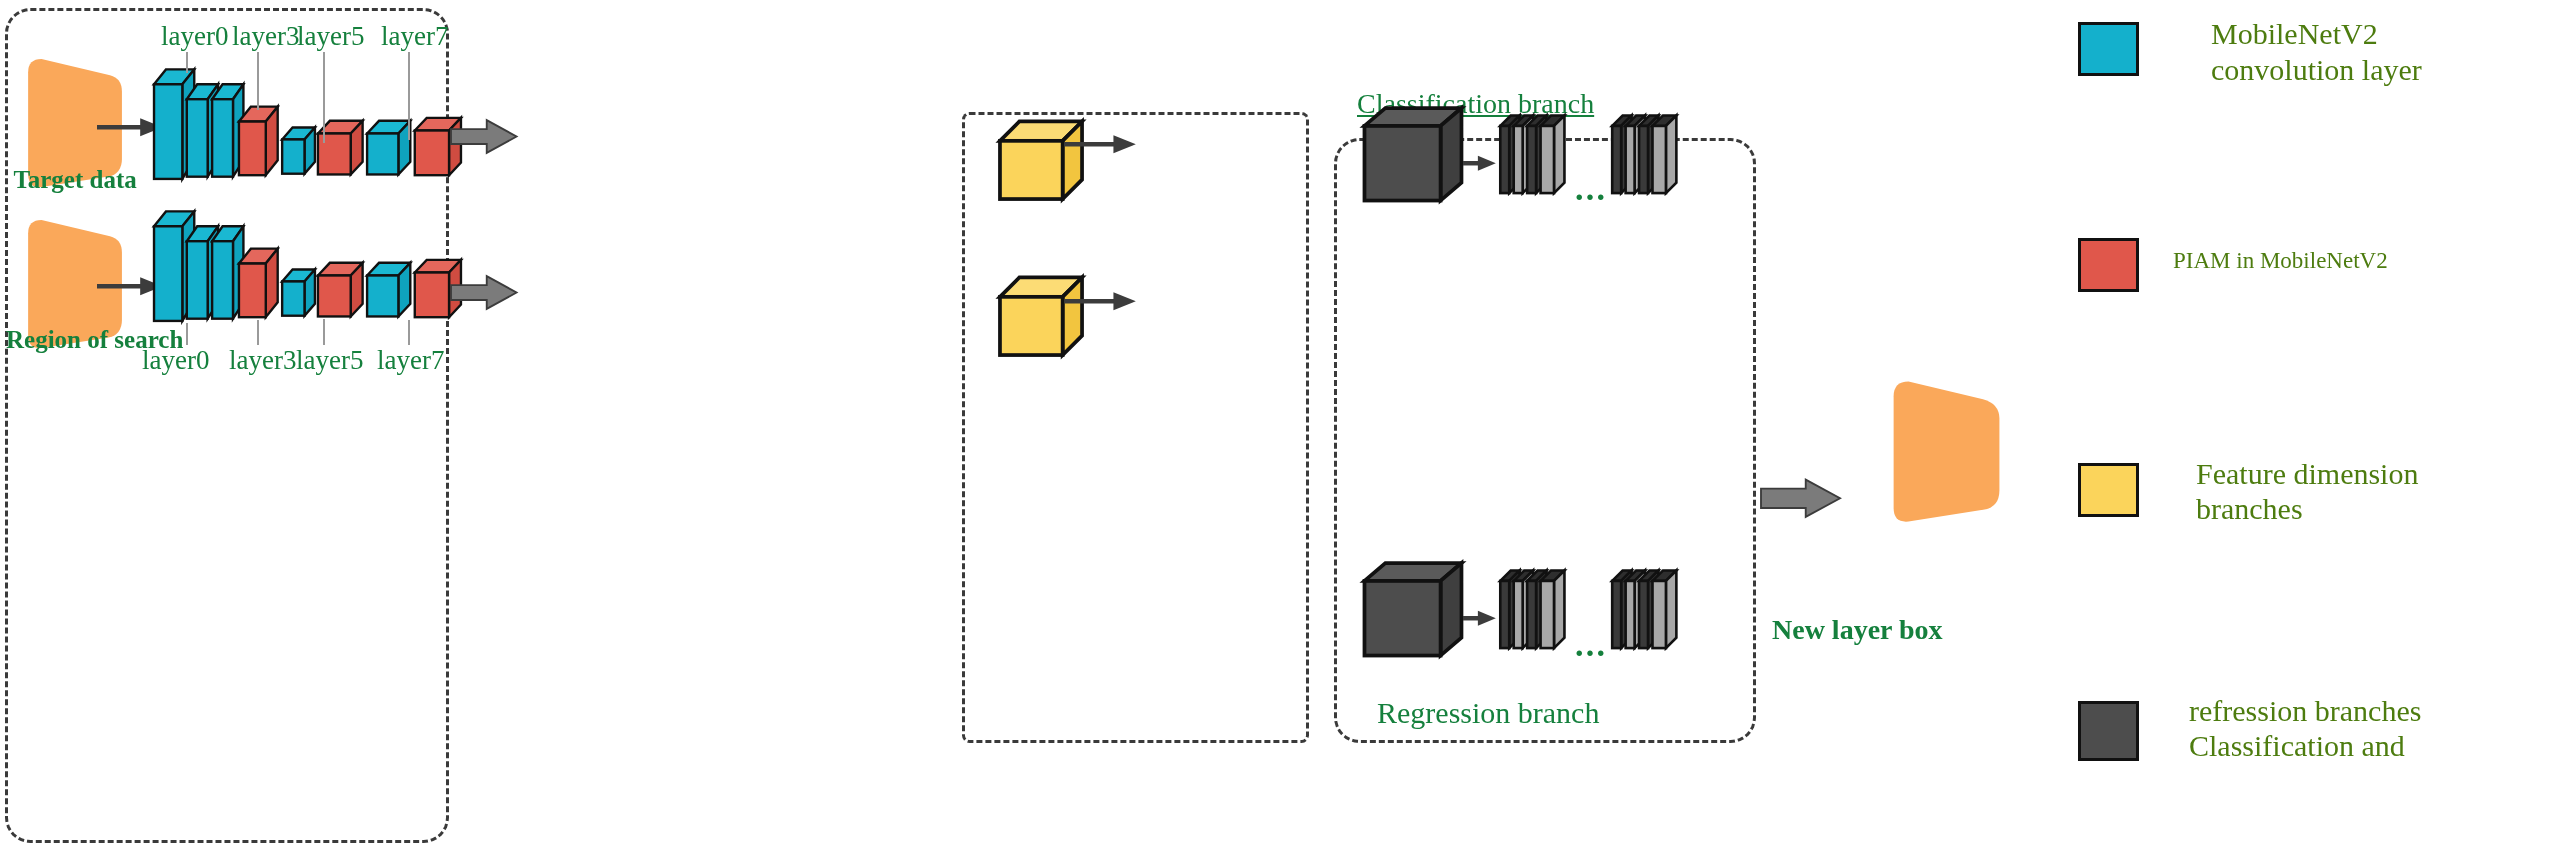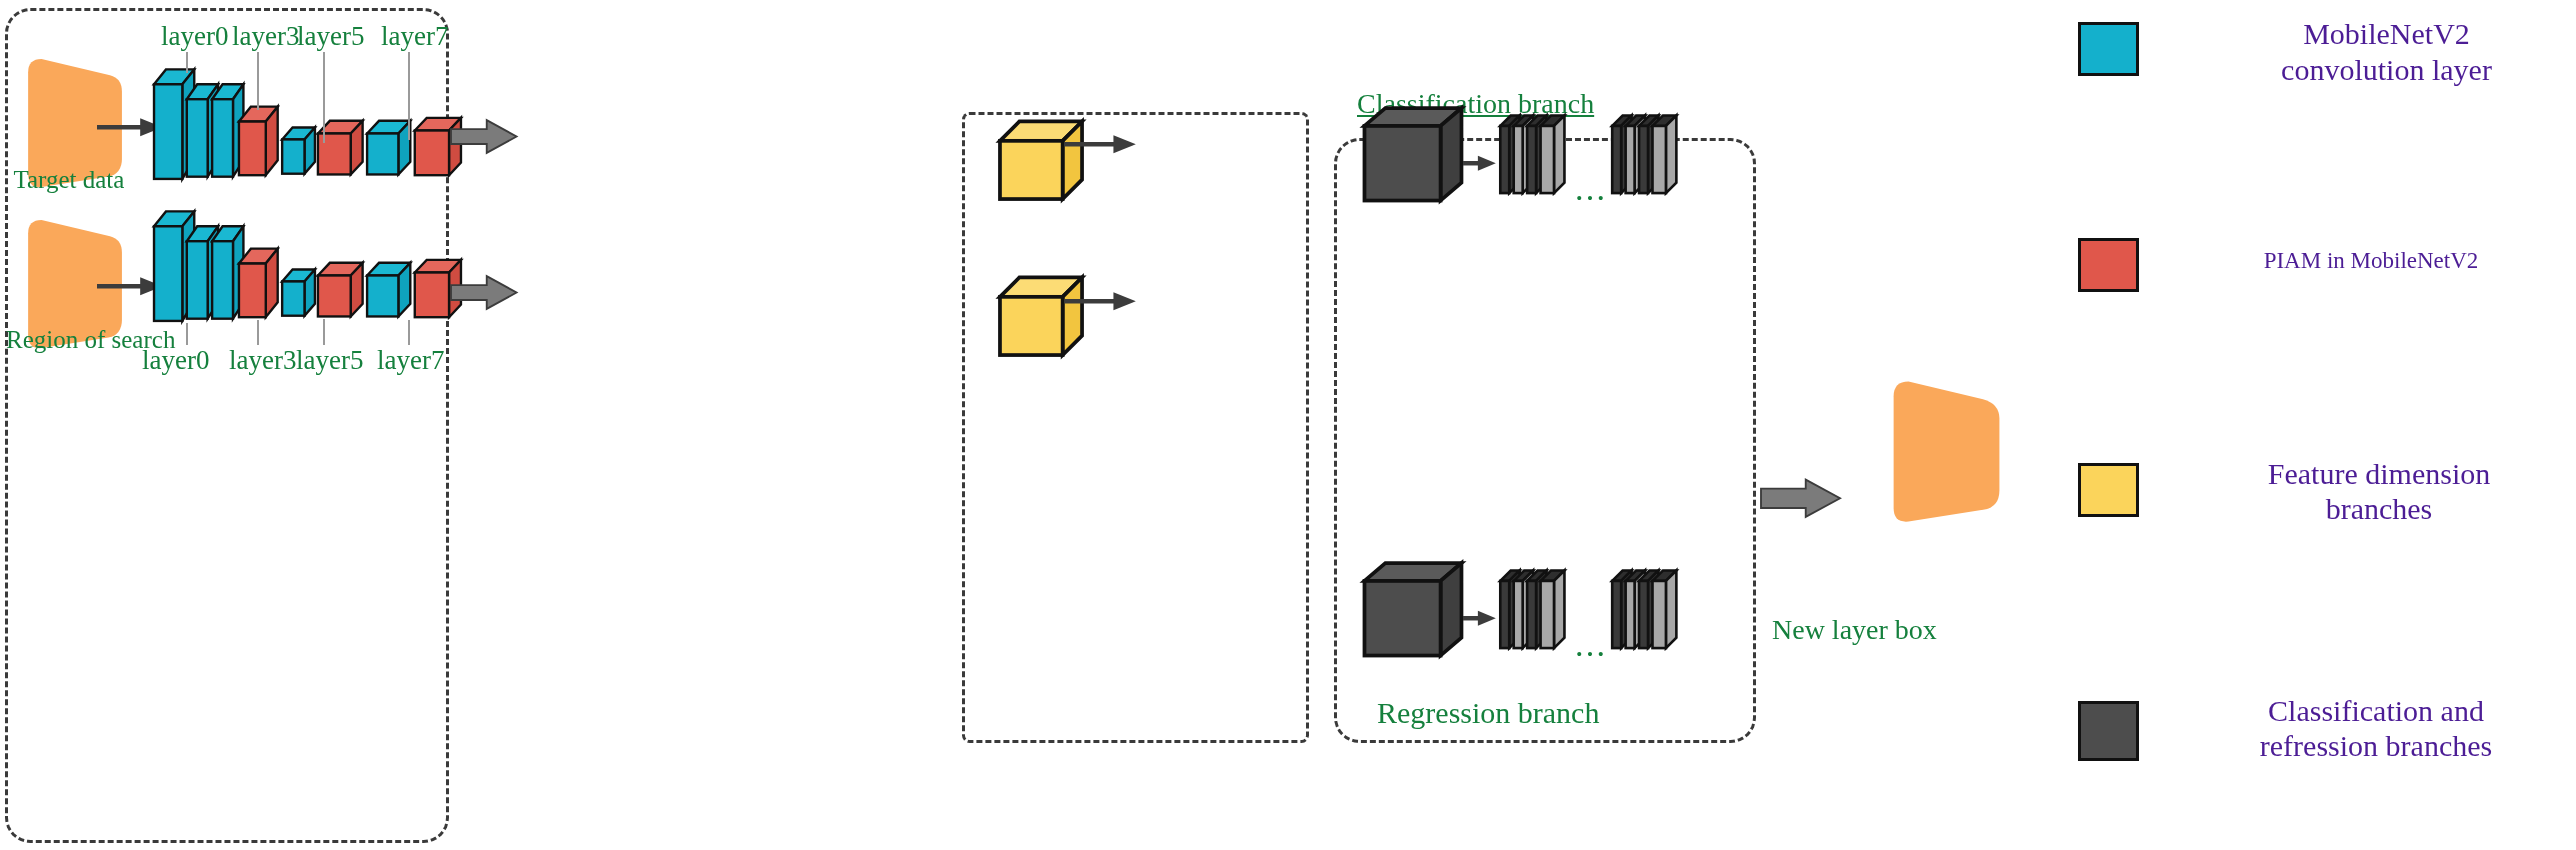--- a/index.html
+++ b/index.html
@@ -2,25 +2,25 @@
 <html style="font-size:12px"><head>
 <meta charset="utf-8">
 <style>
   html,body{margin:0;padding:0;background:#ffffff;}
   body{width:2576px;height:851px;position:relative;overflow:hidden;
        font-family:"Liberation Serif","DejaVu Serif",serif;}
   .abs{position:absolute;}
   .dashbox{position:absolute;border:3.7px dashed #3a3a3a;border-radius:25.4px;box-sizing:border-box;}
   .lbl{position:absolute;white-space:nowrap;color:#15803d;}
   .serif{font-family:"Liberation Serif","DejaVu Serif",serif;}
-  .bold{font-weight:normal;}
+  .bold{font-weight:bold;}
   .leader{position:absolute;background:#9a9a9a;width:2.2px;}
   svg{display:block;overflow:visible;}
   .legend-sw{position:absolute;border:3.7px solid #111;box-sizing:border-box;}
-  .legend-txt{position:absolute;text-align:center;color:#4c1d95;line-height:1.18;}
+  .legend-txt{position:absolute;color:#4d7c0f;line-height:1.18;}
 </style>
 </head>
 <body>
 
 <div class="dashbox" style="left:4.5px;top:7.5px;width:444px;height:835px;"></div>
 
 <div class="dashbox" style="left:962px;top:112px;width:347px;height:631px;border-radius:7.5px;"></div>
 
 <div class="dashbox" style="left:1334px;top:138px;width:422px;height:605px;"></div>
 
@@ -329,18 +329,18 @@
   </div>
 
   <div class="legend-sw" style="left:2078px;top:463px;width:61px;height:54px;background:#FBD45B;"></div>
   <div class="legend-txt serif" style="left:2196px;top:456px;width:366px;font-size:30px;">
     <div>Feature dimension</div>
     <div>branches</div>
   </div>
 
   <div class="legend-sw" style="left:2078px;top:701px;width:61px;height:60px;background:#4D4D4D;"></div>
   <div class="legend-txt serif" style="left:2189px;top:693px;width:374px;font-size:30px;">
+    <div>refression branches</div>
     <div>Classification and</div>
-    <div>refression branches</div>
   </div>
 
 </div>
 
 
 </body></html>

